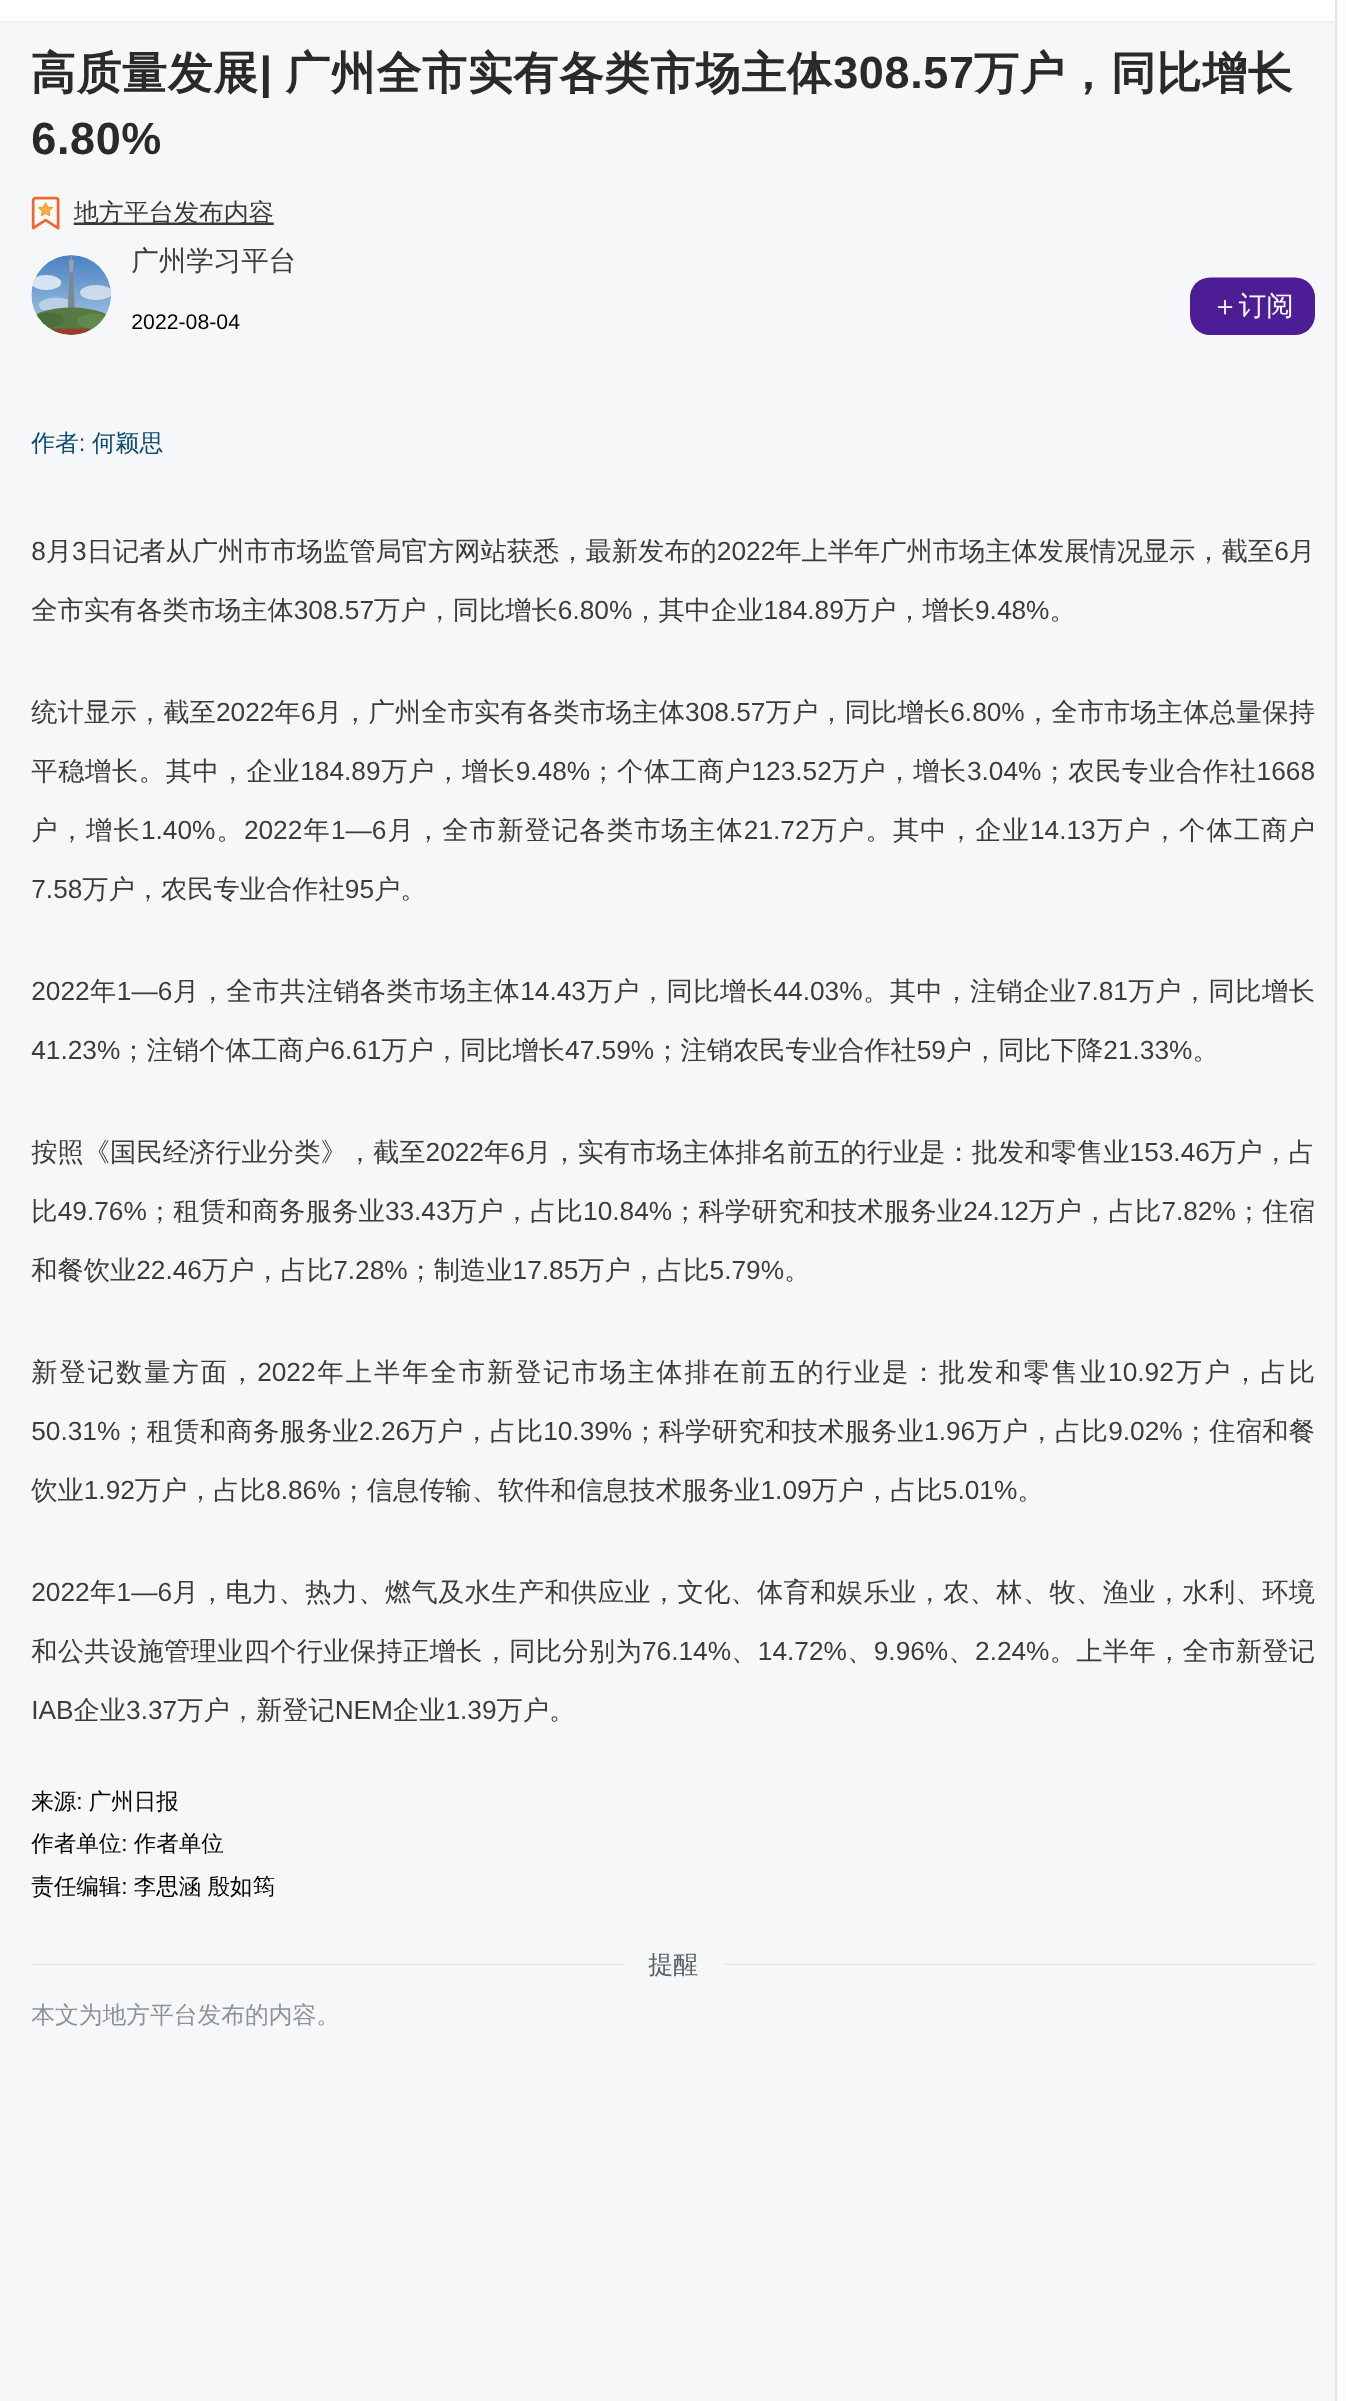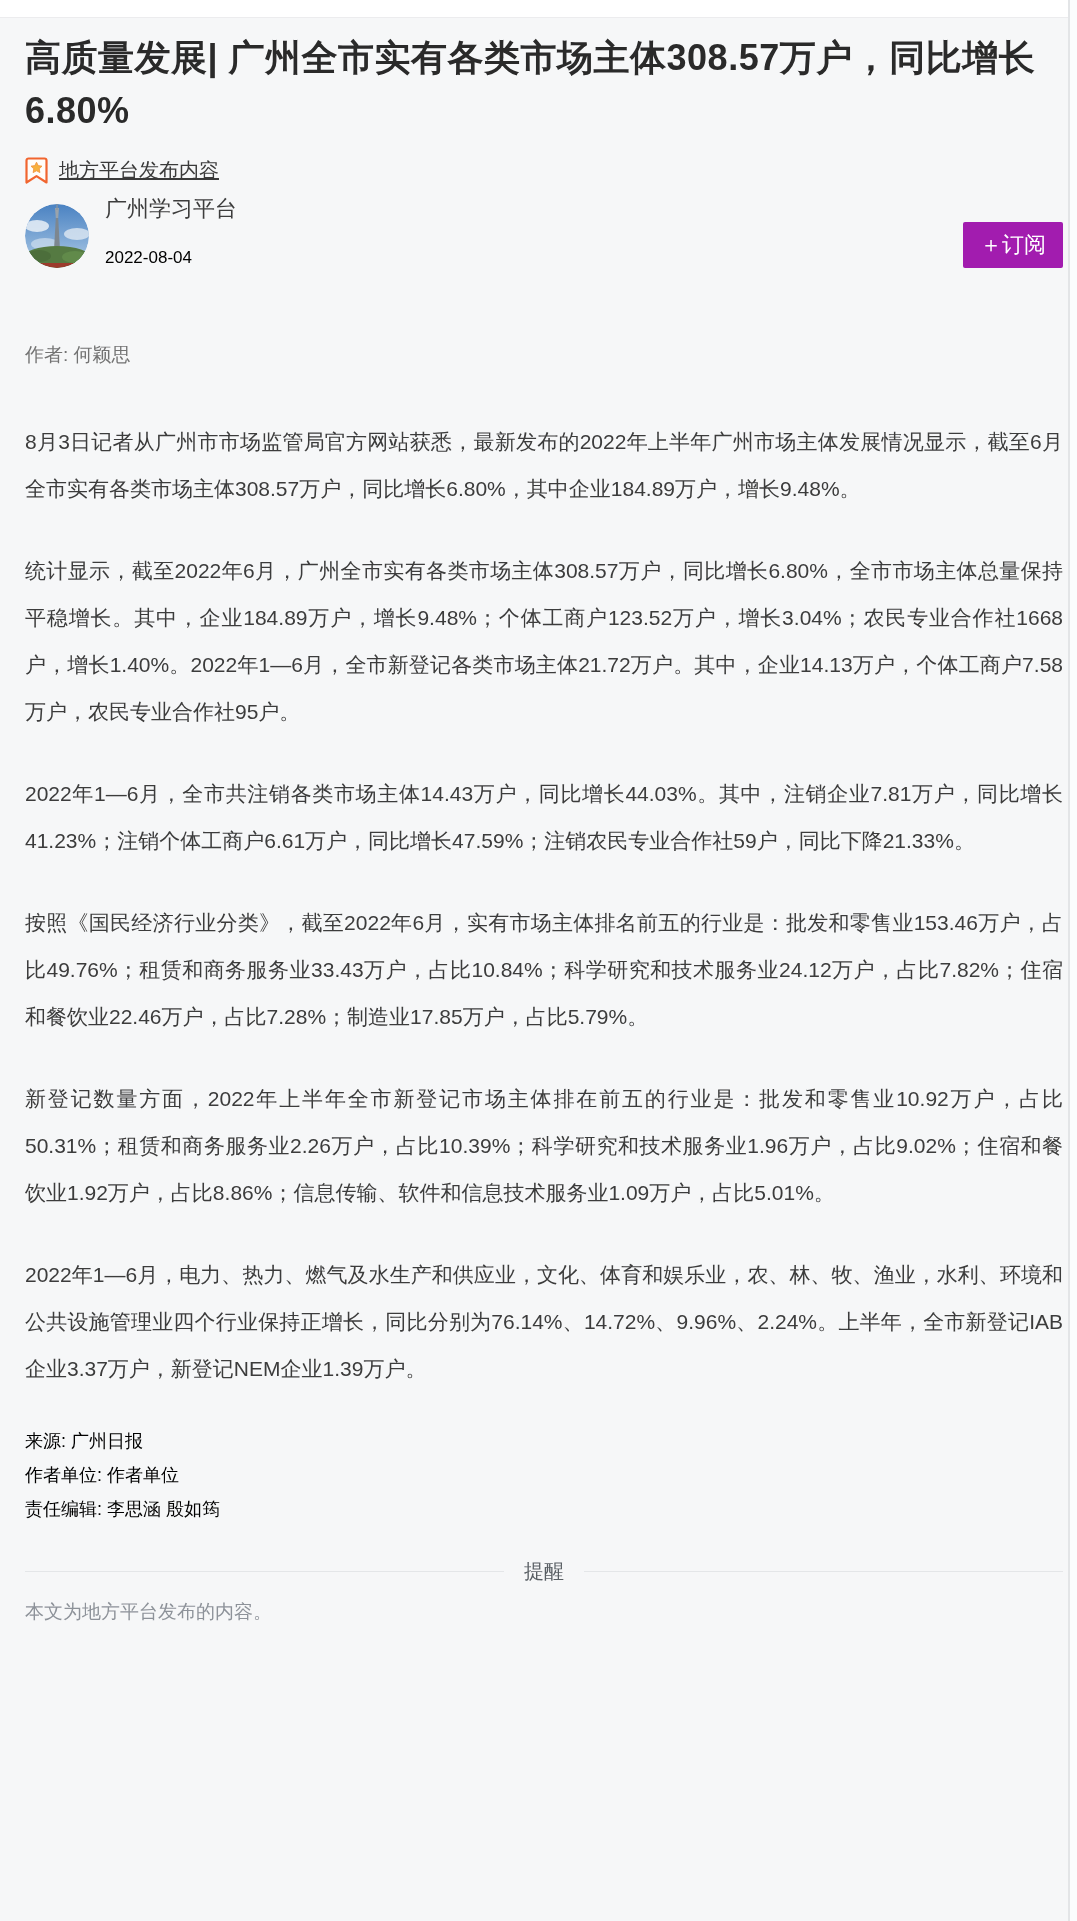--- a/index.html
+++ b/index.html
@@ -4,40 +4,40 @@
 <style>
   html,body{margin:0;padding:0;}
   body{
     width:1077px;height:1921px;position:relative;overflow:hidden;
     background:#f6f7f8;
     font-family:"Liberation Sans",sans-serif;
     -webkit-font-smoothing:antialiased;
   }
   .top-strip{height:17px;background:#ffffff;border-bottom:1px solid #ececee;}
   .scroll-gutter{position:absolute;top:0;right:0;width:7px;height:100%;background:#fbfcfd;border-left:2px solid #e3e5e7;z-index:5;}
-  .content{padding:0 14px 0 25px;position:relative;}
+  .content{padding:0 25px 0 25px;position:relative;}
   .title{
     margin:13px 0 0 0;font-size:36px;line-height:53px;font-weight:700;
     color:#2a2a2a;letter-spacing:0.5px;
   }
   .badge-row{margin-top:20px;display:flex;align-items:center;}
   .badge-icon{width:23px;height:27px;flex:0 0 auto;display:block;}
   .badge-label{margin-left:11px;font-size:20px;color:#3a3a3a;text-decoration:underline;}
   .pub-row{margin-top:10px;display:flex;align-items:flex-end;}
   .avatar{width:64px;height:64px;border-radius:50%;overflow:hidden;flex:0 0 auto;display:block;}
   .pub-info{margin-left:16px;}
   .pub-name{font-size:22px;color:#3d3d3d;}
   .pub-date{margin-top:24px;font-size:17px;color:#000000;}
   .subscribe-btn{
     margin-left:auto;min-width:100px;height:46px;padding:0 14px;box-sizing:border-box;
-    background:#a21caf;border:none;border-radius:2px;
+    background:#4c1d95;border:none;border-radius:16px;
     color:#ffffff;font-size:22px;display:flex;align-items:center;justify-content:center;
     font-family:"Liberation Sans",sans-serif;cursor:pointer;
   }
-  .author-line{margin-top:74px;font-size:19px;color:#737373;}
+  .author-line{margin-top:74px;font-size:19px;color:#0c4a6e;}
   .article p{
     font-size:21px;line-height:47px;color:#3c3c3c;
     margin:35px 0 0 0;text-align:justify;word-break:break-word;
   }
   .article p.first{margin-top:50px;}
   .meta-block{margin-top:32px;}
   .meta-line{font-size:18px;line-height:34px;color:#000000;}
   .reminder-row{margin-top:32px;display:flex;align-items:center;}
   .reminder-rule{flex:1;height:1px;background:#e4e6e8;}
   .reminder-title{margin:0 20px;font-size:20px;color:#585e63;}

